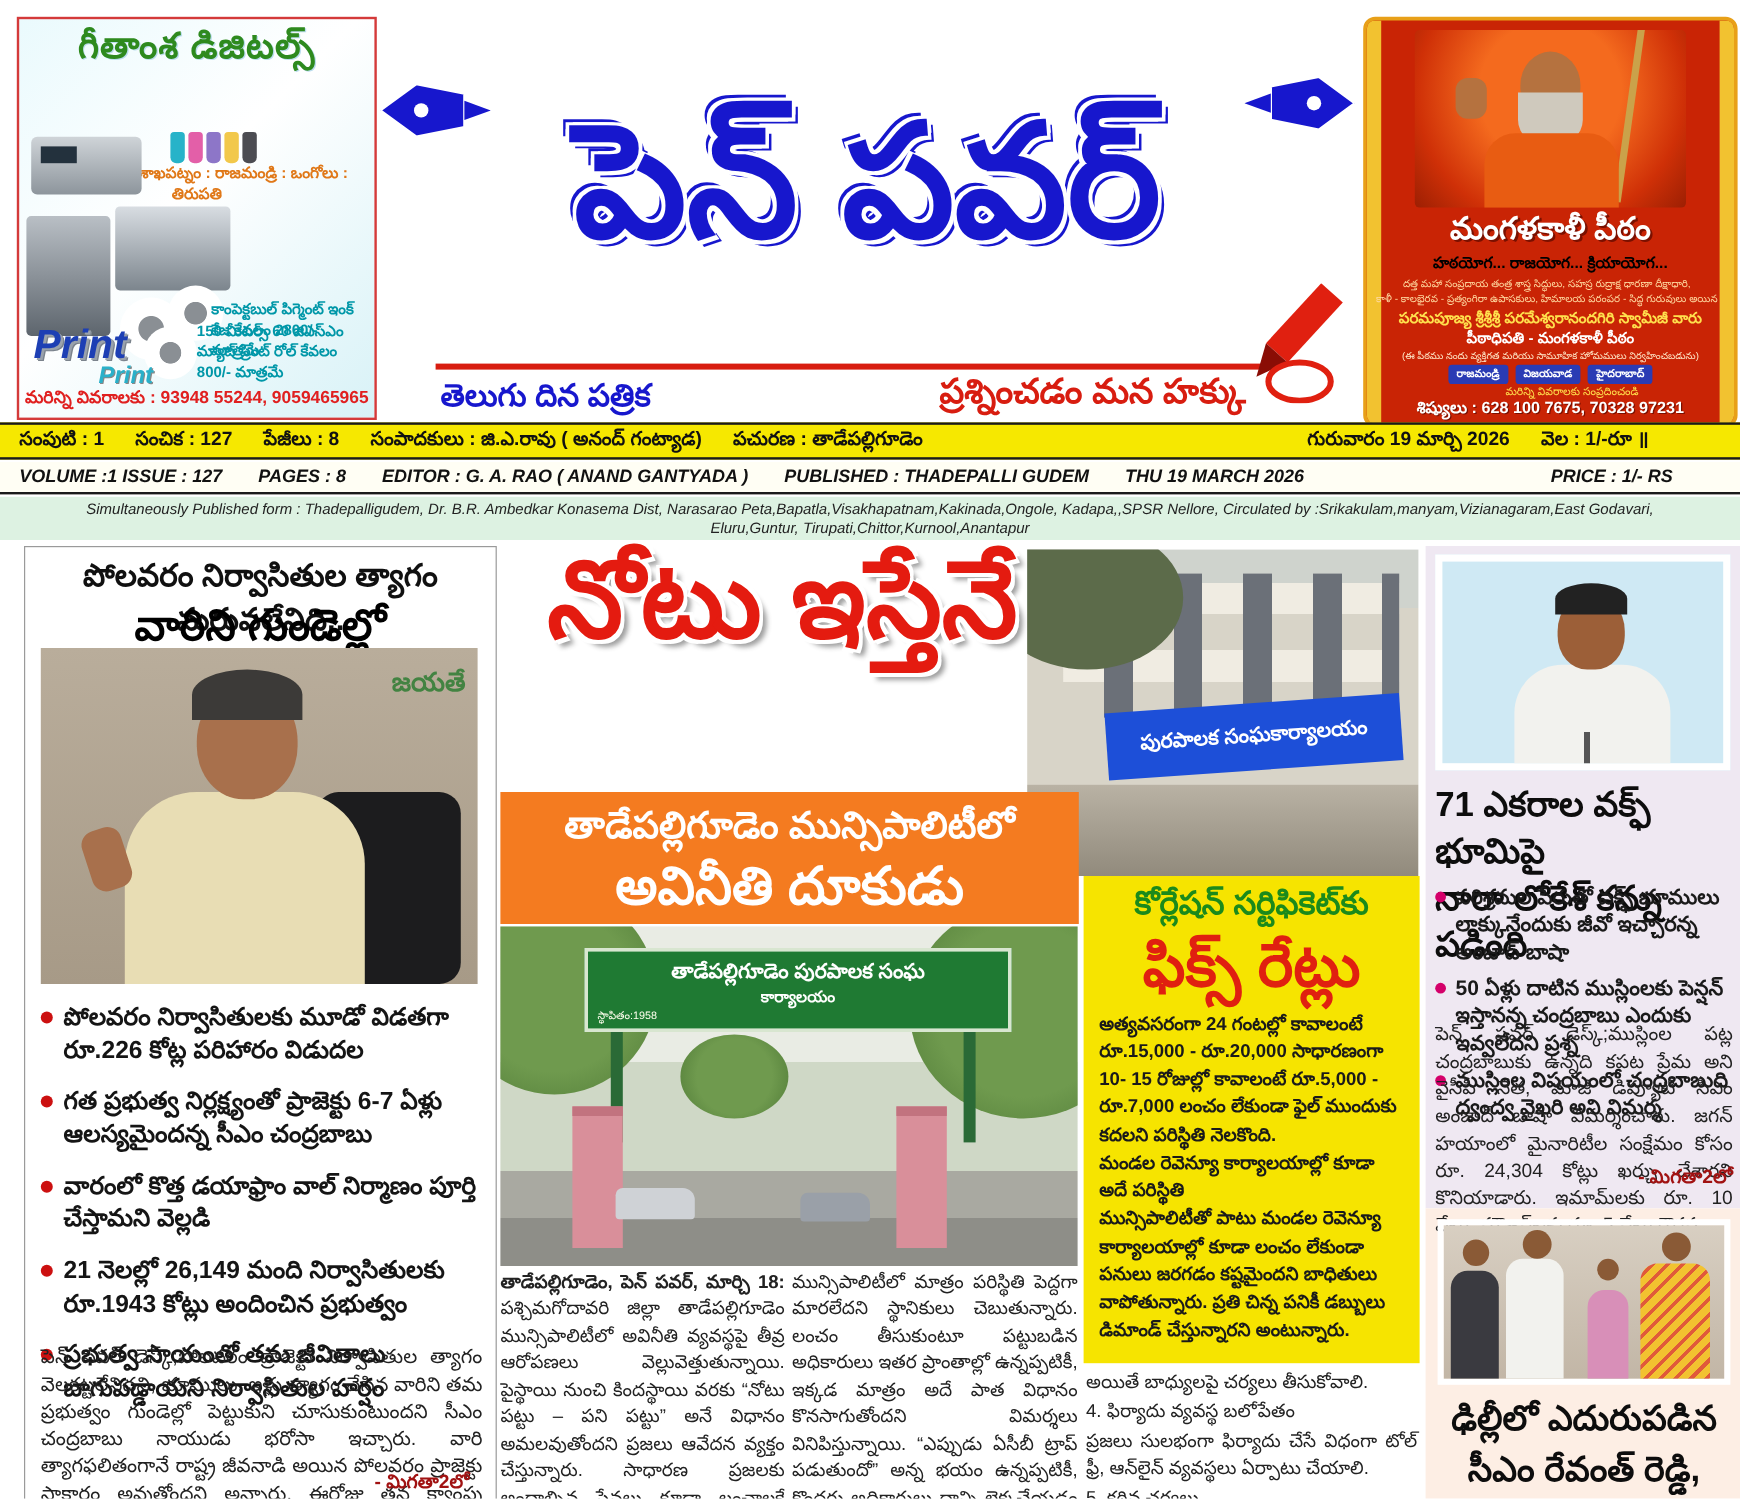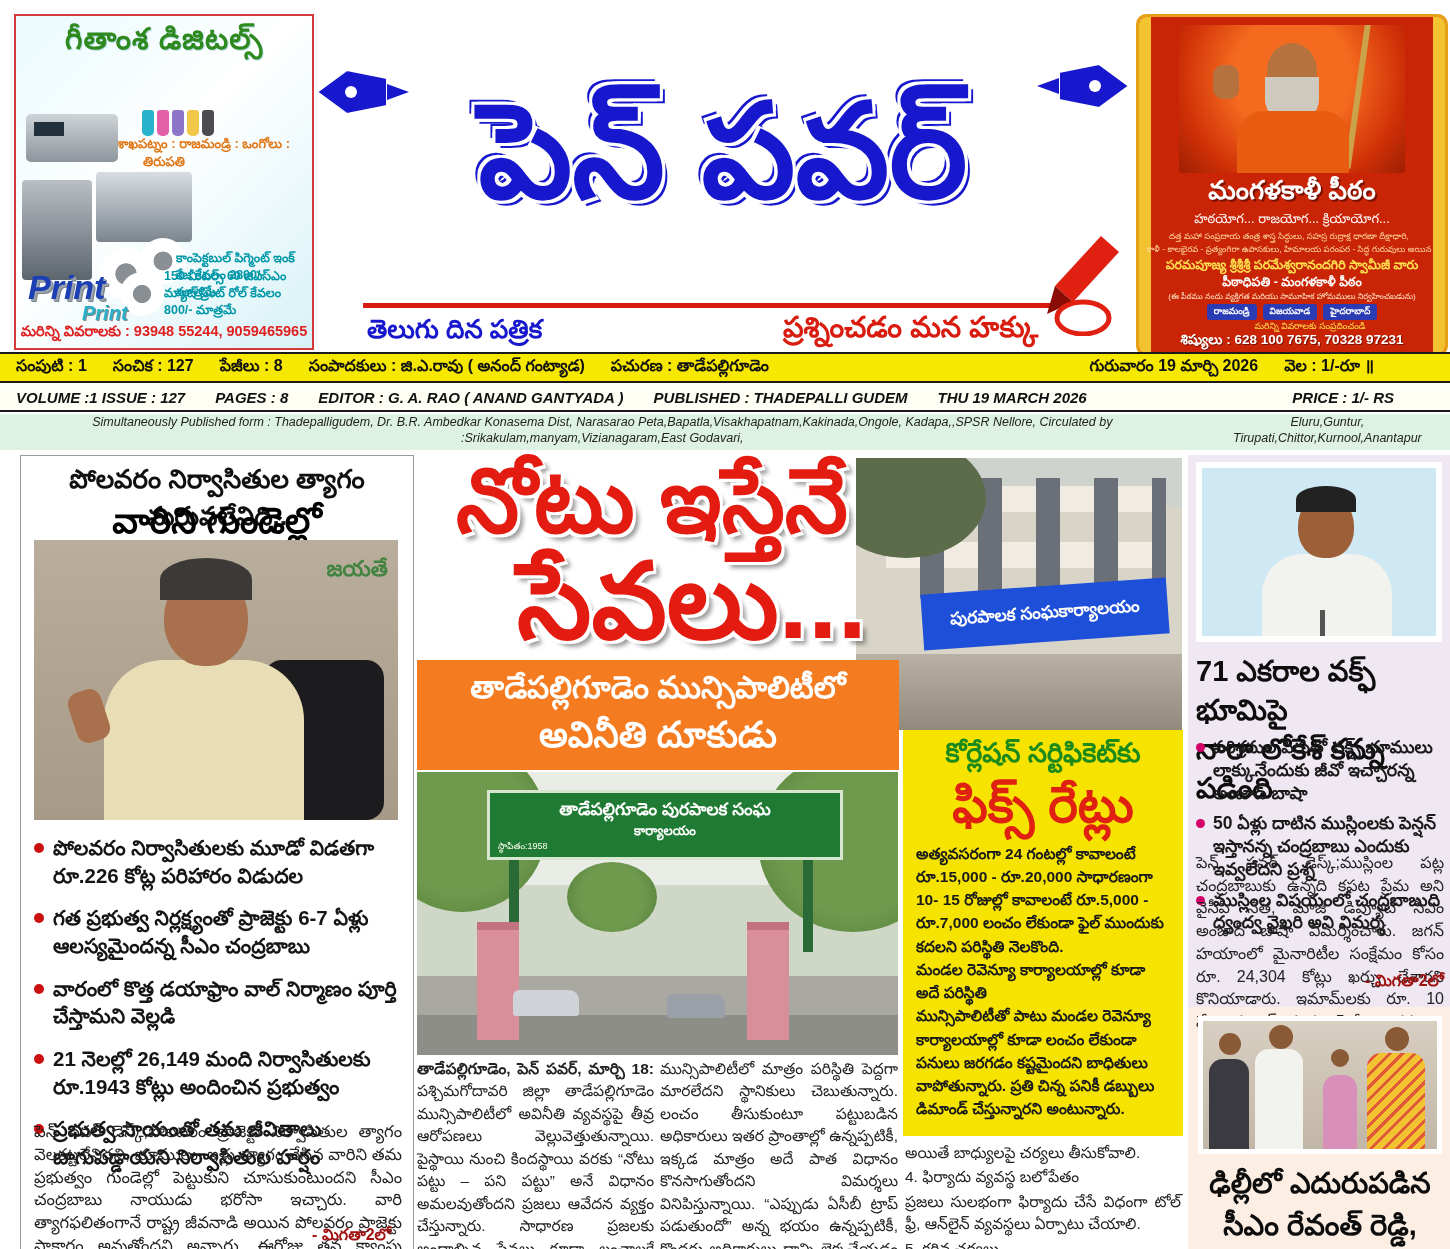--- a/index.html
+++ b/index.html
@@ -43,39 +43,39 @@
   .ra-stripe{position:absolute;top:0;width:12px;height:100%;background:#f2c230;}
   .swami-photo{left:40px;top:8px;width:226px;height:148px;border-radius:4px;
                background:radial-gradient(circle at 50% 35%,#f46a1e 0 40%,#cf3007 75%,#9c1f03 100%);overflow:hidden;}
   .sw-head{position:absolute;left:88px;top:18px;width:50px;height:56px;border-radius:50% 50% 45% 45%;background:#b5723f;}
   .sw-beard{position:absolute;left:86px;top:52px;width:54px;height:46px;border-radius:0 0 50% 50%;background:#cfc9bd;}
   .sw-body{position:absolute;left:58px;top:86px;width:112px;height:64px;border-radius:26px 26px 0 0;background:#e85c12;}
   .sw-hand{position:absolute;left:34px;top:40px;width:26px;height:34px;border-radius:10px;background:#b5723f;}
   .sw-staff{position:absolute;left:176px;top:-6px;width:6px;height:150px;background:#caa24a;transform:rotate(8deg);}
   .ra-title{left:0;top:158px;width:100%;font-size:26px;font-weight:bold;color:#fff;
             text-shadow:2px 2px 0 #7a1000;}
-  .ra-sub{left:0;top:194px;width:100%;font-size:13px;font-weight:normal;color:#ffffff;}
+  .ra-sub{left:0;top:194px;width:100%;font-size:13px;font-weight:bold;color:#000000;}
   .ra-small{left:6px;width:288px;font-size:8.5px;color:#ffd9a0;}
   .ra-name{left:0;top:241px;width:100%;font-size:12.5px;font-weight:bold;color:#ffe14d;}
   .ra-peetham{left:0;top:258px;width:100%;font-size:12.5px;font-weight:bold;color:#ffffff;}
   .ra-note{left:4px;top:275px;width:298px;font-size:8px;color:#ffe9c9;}
   .ra-cities{left:0;top:287px;width:100%;display:flex;justify-content:center;gap:6px;}
   .ra-city{background:#2a3bb4;color:#fff;font-size:9px;font-weight:bold;padding:2px 7px;border-radius:3px;}
   .ra-info{left:0;top:304px;width:100%;font-size:9px;color:#ffe14d;padding-left:18px;}
   .ra-phone{left:0;top:315px;width:100%;font-size:13.5px;font-weight:bold;color:#ffffff;text-shadow:1px 1px 0 #7a1000;}
   
   .te-bar{left:0;top:352px;width:1450px;height:31px;background:#f6e800;border-top:2px solid #1a1a1a;
           border-bottom:2px solid #1a1a1a;display:flex;align-items:center;gap:26px;padding:0 16px;box-sizing:border-box;
           font-size:16px;font-weight:bold;color:#111;}
   .te-bar span:nth-child(6){margin-left:auto;} .te-bar span:nth-child(7){margin-right:60px;}
   .en-bar{left:0;top:385px;width:1450px;height:27px;background:#fffef4;border-bottom:2.5px solid #1a1a1a;
           display:flex;align-items:center;gap:30px;padding:0 16px;box-sizing:border-box;
           font-size:15px;font-style:italic;font-weight:bold;color:#111;}
   .en-bar span:last-child{margin-left:auto;margin-right:40px;}
-  .pub-strip{left:0;top:414px;width:1450px;height:36px;background:#ddf2e2;display:flex;flex-direction:row;
+  .pub-strip{left:0;top:414px;width:1450px;height:36px;background:#ddf2e2;display:flex;flex-direction:column;
              justify-content:center;font-size:12.5px;font-style:italic;color:#222;text-align:center;line-height:1.3;}
   
   .left-box{left:20px;top:455px;width:392px;height:794px;background:#fff;border:1.5px solid #9a9a9a;overflow:hidden;}
   .la-kicker{left:0;top:8px;width:100%;font-size:26px;font-weight:bold;color:#101010;}
   .la-head{left:0;top:44px;width:100%;font-size:36px;font-weight:bold;color:#000;}
   .cbn-photo{left:13px;top:84px;width:364px;height:280px;background:linear-gradient(#b9ad9b,#a79a87);overflow:hidden;}
   .cbn-bgtext{position:absolute;right:10px;top:16px;font-size:22px;font-weight:bold;color:#2f7d33;opacity:.85;}
   .cbn-chair{position:absolute;right:14px;top:120px;width:120px;height:160px;border-radius:18px;background:#1c1c1e;}
   .cbn-body{position:absolute;left:70px;top:120px;width:200px;height:160px;border-radius:60px 60px 0 0;background:#e8ddb4;}
   .cbn-head{position:absolute;left:130px;top:30px;width:84px;height:96px;border-radius:50% 50% 46% 46%;background:#a8704c;}
@@ -95,21 +95,21 @@
   .building-photo{left:856px;top:458px;width:326px;height:272px;background:linear-gradient(#cfd3cd 0 18%,#d8d4c8 18% 100%);overflow:hidden;}
   .bp-tree{position:absolute;left:-30px;top:-20px;width:160px;height:120px;border-radius:50%;background:#5c6b4a;}
   .bp-windows{position:absolute;left:30px;top:20px;width:280px;height:120px;
       background:repeating-linear-gradient(90deg,transparent 0 34px,#6b7078 34px 58px),
                  repeating-linear-gradient(0deg,transparent 0 30px,#f0ece2 30px 56px);}
   .bp-sign{position:absolute;left:66px;top:128px;width:246px;height:56px;background:#1d4fd8;transform:rotate(-4deg);
            display:flex;align-items:center;justify-content:center;color:#fff;font-size:17px;font-weight:bold;}
   .bp-lower{position:absolute;left:0;top:196px;width:100%;height:80px;background:linear-gradient(#b9b2a4,#8f887a);}
   .orange-box{left:417px;top:660px;width:482px;height:110px;background:#f47b20;color:#fff;}
   .ob-l1{left:0;top:10px;width:100%;font-size:31px;font-weight:600;}
-  .ob-l2{left:0;top:54px;width:100%;font-size:36px;font-weight:bold;}
+  .ob-l2{left:0;top:54px;width:100%;font-size:44px;font-weight:bold;}
   .gate-photo{left:417px;top:772px;width:481px;height:283px;overflow:hidden;
       background:linear-gradient(#e9ece4 0 40%,#cfd8c6 40% 72%,#a9a9a1 72% 86%,#8e8e88 86% 100%);}
   .gp-tree{position:absolute;border-radius:50%;background:radial-gradient(circle,#6f9a4e 0 55%,#4f7a36 100%);}
   .gp-board{position:absolute;left:70px;top:18px;width:350px;height:64px;background:#1f7a33;border:3px solid #d8e6d0;
             color:#fff;text-align:center;}
   .gp-b1{font-size:17px;font-weight:bold;margin-top:7px;}
   .gp-b2{font-size:13px;font-weight:bold;}
   .gp-est{position:absolute;left:8px;bottom:4px;font-size:9px;color:#ffe;}
   .gp-pole{position:absolute;top:60px;width:10px;height:120px;background:#2a6a36;}
   .gp-pillar{position:absolute;top:150px;width:42px;height:110px;background:#d98f9a;border-top:8px solid #c2737f;}
@@ -279,21 +279,20 @@
     <div class="abs continued la-cont">- మిగతా2లో</div>
   </div>
 
   <div class="abs building-photo">
     <div class="bp-windows"></div>
     <div class="bp-tree"></div>
     <div class="bp-sign">పురపాలక సంఘకార్యాలయం</div>
     <div class="bp-lower"></div>
   </div>
   <div class="abs c-head1 ctr">నోటు ఇస్తేనే</div>
-  <div class="abs c-head2 ctr">సేవలు...</div>
   <div class="abs orange-box">
     <div class="abs ob-l1 ctr">తాడేపల్లిగూడెం మున్సిపాలిటీలో</div>
     <div class="abs ob-l2 ctr">అవినీతి దూకుడు</div>
   </div>
   <div class="abs gate-photo">
     <div class="gp-tree" style="left:-40px;top:-30px;width:170px;height:170px;"></div>
     <div class="gp-tree" style="right:-50px;top:-20px;width:190px;height:180px;"></div>
     <div class="gp-tree" style="left:150px;top:90px;width:90px;height:70px;"></div>
     <div class="gp-pole" style="left:92px;"></div>
     <div class="gp-pole" style="left:386px;"></div>

